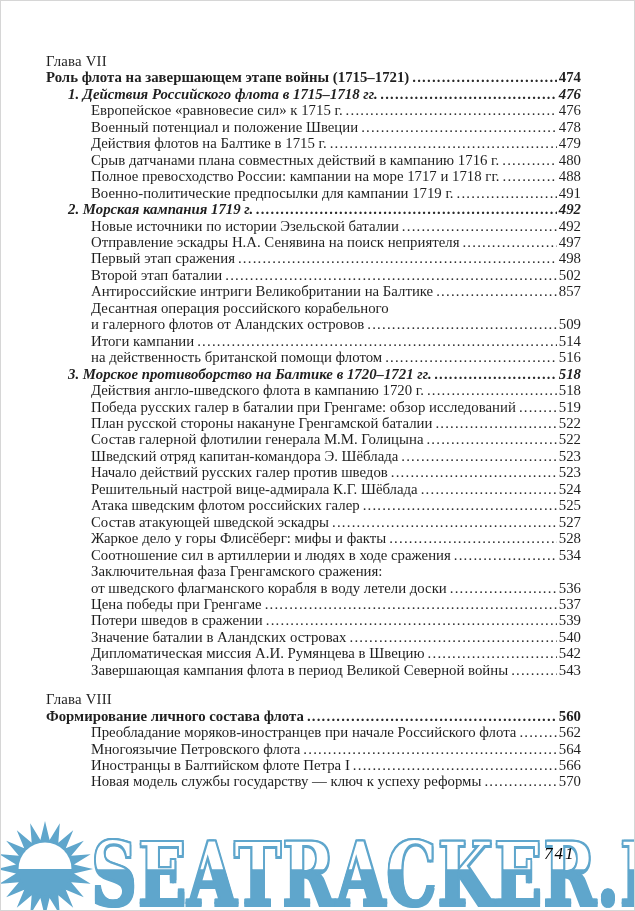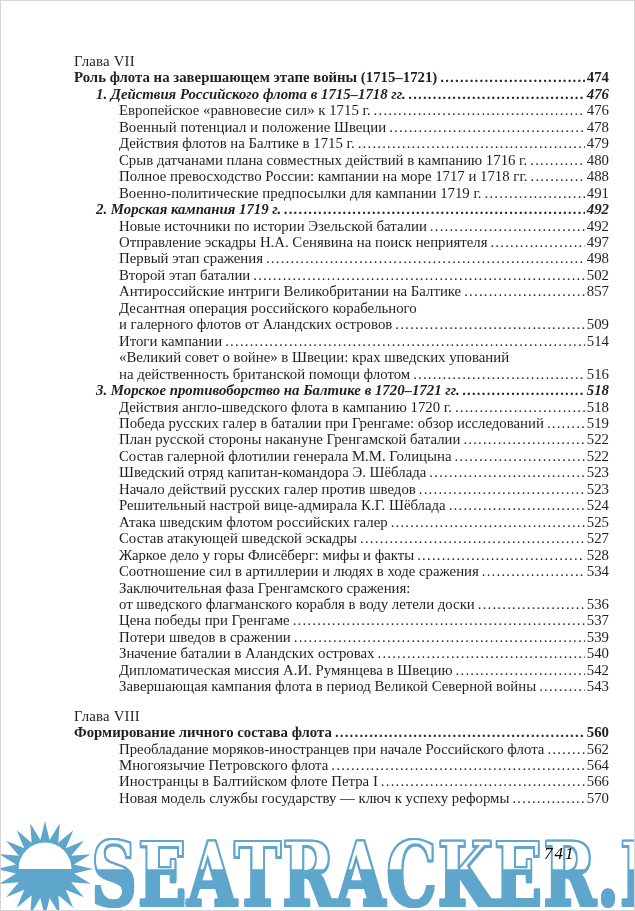--- a/index.html
+++ b/index.html
@@ -12,21 +12,20 @@
     border: 1px solid #d6d6d6;
     font-family: "Liberation Serif", serif;
     color: #1f1f1f;
   }
   .page-content {
     position: absolute;
     left: 45px; top: 52px;
     width: 535px;
     font-size: 14.8px;
     line-height: 16.45px;
-    margin-left: 28px;
   }
   .chapter-block + .chapter-block { margin-top: 13px; }
   .chapter-label { font-weight: normal; letter-spacing: 0.2px; }
   .entry { display: flex; align-items: baseline; min-width: 0; }
   .entry .etext { white-space: nowrap; }
   .entry .dots {
     flex: 1 1 auto;
     overflow: hidden;
     white-space: nowrap;
     margin: 0 2px 0 3px;
@@ -176,23 +175,20 @@
       </div>
       <div class="entry indent-2 style-normal">
         <span class="etext">и галерного флотов от Аландских островов</span>
         <span class="dots"></span>
         <span class="pnum">509</span>
       </div>
       <div class="entry indent-2 style-normal">
         <span class="etext">Итоги кампании</span>
         <span class="dots"></span>
         <span class="pnum">514</span>
-      </div>
-      <div class="entry indent-2 style-normal no-page">
-        <span class="etext">«Великий совет о войне» в Швеции: крах шведских упований</span>
       </div>
       <div class="entry indent-2 style-normal">
         <span class="etext">на действенность британской помощи флотом</span>
         <span class="dots"></span>
         <span class="pnum">516</span>
       </div>
       <div class="entry indent-1 style-bold-italic">
         <span class="etext">3. Морское противоборство на Балтике в 1720–1721 гг.</span>
         <span class="dots"></span>
         <span class="pnum">518</span>

